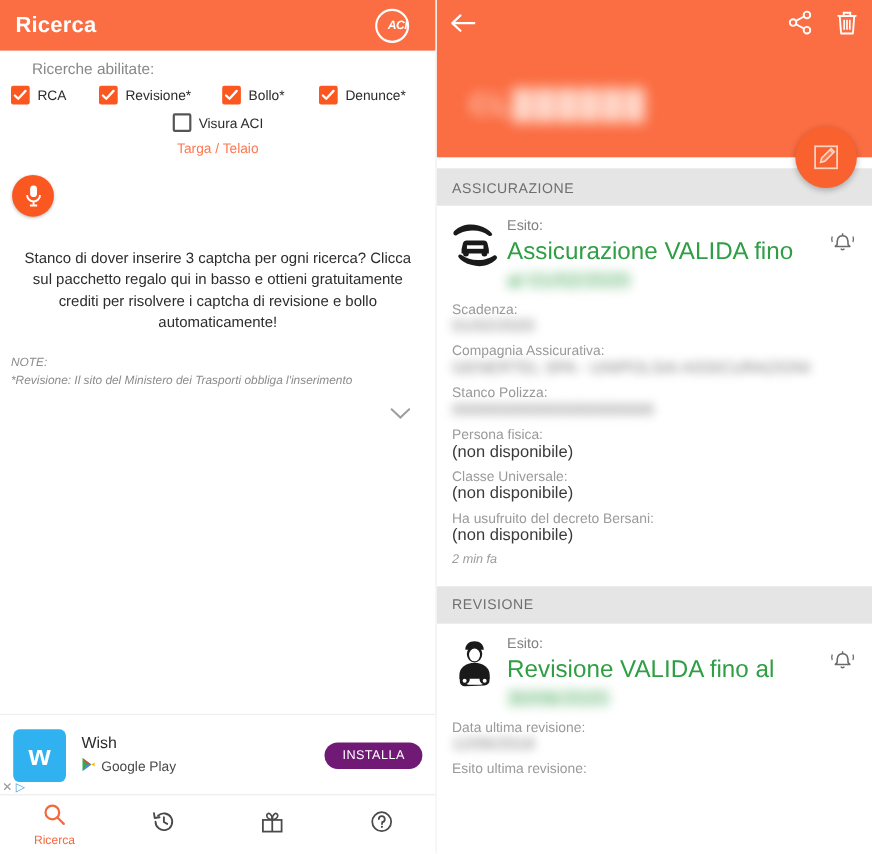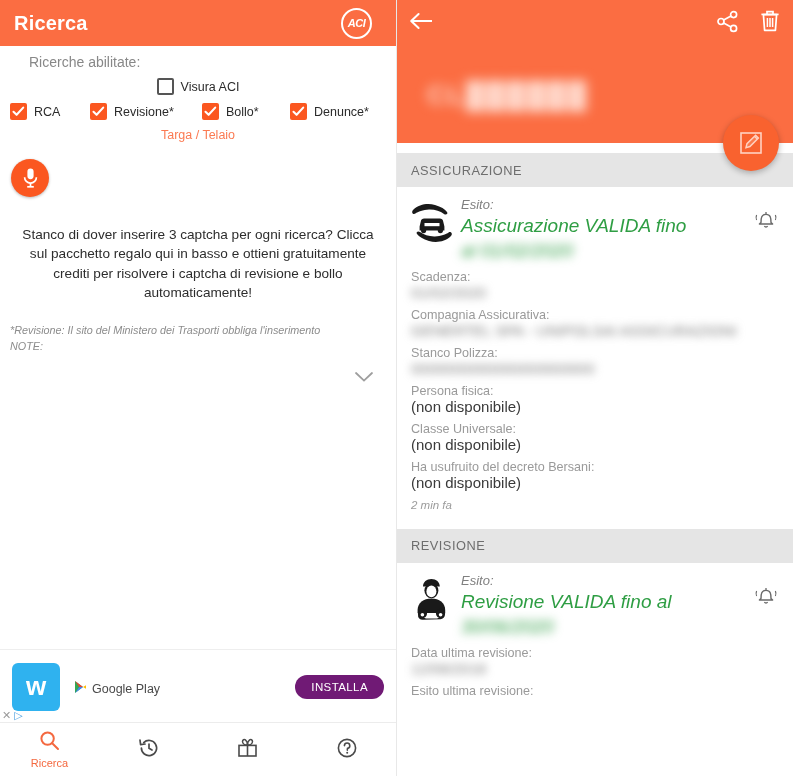--- a/index.html
+++ b/index.html
@@ -29,21 +29,21 @@
     padding: 0 14px;
     box-sizing: border-box;
   }
   .l-appbar-title {
     color: #ffffff; font-size: 20px; font-weight: bold;
     letter-spacing: .2px; flex: 1;
   }
   .aci-logo {
     width: 27px; height: 27px; border-radius: 50%;
     border: 2px solid #ffffff;
-    display: flex; align-items: center; justify-content: center;
+    display: flex; align-items: center; justify-content: flex-end;
     margin-right: 10px;
     position: relative;
   }
   .aci-logo span {
     color: #ffffff; font-size: 11px; font-weight: bold;
     font-style: italic; letter-spacing: -.5px; line-height: 1;
   }
 
   .filters { padding: 8px 10px 0 10px; }
   .filters-label { font-size: 14px; color: #888; margin-bottom: 8px; margin-left: 19px; }
@@ -197,24 +197,24 @@
   }
   .sec-header {
     background: #e5e5e5; height: 34px;
     display: flex; align-items: center;
     padding: 0 14px; margin-top: 10px;
     font-size: 12.8px; color: #6e6e6e; letter-spacing: .5px;
   }
   .card { padding: 10px 14px 8px 14px; position: relative; }
   .card-top { display: flex; align-items: flex-start; }
   .card-ico { width: 44px; flex: none; padding-top: 4px; }
-  .card-main { flex: 1; margin-left: 6px; font-style: italic; }
+  .card-main { flex: 1; margin-left: 6px; }
   .esito-label { font-size: 13px; color: #808080; line-height: 1.25; }
   .esito-value {
-    font-size: 19px; color: #2f9e44; line-height: 1.3;
+    font-size: 22px; color: #2f9e44; line-height: 1.3;
     margin-top: 1px;
   }
   .esito-blur {
     font-size: 18.5px; color: #2f9e44; line-height: 1.3;
     filter: blur(5px); user-select: none;
   }
   .bell { width: 34px; flex: none; padding-top: 8px; text-align: right; cursor: pointer; }
 
   .field-label { font-size: 12.6px; color: #9a9a9a; margin-top: 7px; }
   .field-value { font-size: 15px; color: #3a3a3a; }
@@ -234,27 +234,20 @@
 
     <div class="l-appbar">
       <div class="l-appbar-title">Ricerca</div>
       <div class="aci-logo">
         <span>ACI</span>
       </div>
     </div>
 
     <div class="filters">
       <div class="filters-label">Ricerche abilitate:</div>
-
-      <div class="cb-row center">
-        <div class="cb-item">
-          <div class="cbox unchecked"></div>
-          <div class="cb-text">Visura ACI</div>
-        </div>
-      </div>
 
       <div class="cb-row">
         <div class="cb-item pad1">
           <div class="cbox">
             <svg width="13" height="13" viewBox="0 0 13 13">
                 <path d="M1.5 6.8 L4.6 9.8 L11.2 2.6" stroke="#fff" stroke-width="2.1" fill="none" stroke-linecap="round" stroke-linejoin="round"></path>
               </svg>
           </div>
           <div class="cb-text">RCA</div>
         </div>
@@ -276,55 +269,63 @@
         </div>
         <div class="cb-item">
           <div class="cbox">
             <svg width="13" height="13" viewBox="0 0 13 13">
                 <path d="M1.5 6.8 L4.6 9.8 L11.2 2.6" stroke="#fff" stroke-width="2.1" fill="none" stroke-linecap="round" stroke-linejoin="round"></path>
               </svg>
           </div>
           <div class="cb-text">Denunce*</div>
         </div>
       </div>
+
+      <div class="cb-row center">
+        <div class="cb-item">
+          <div class="cbox unchecked"></div>
+          <div class="cb-text">Visura ACI</div>
+        </div>
+      </div>
     </div>
 
     <div class="targa-link">Targa / Telaio</div>
 
     <div class="search-row">
       <div class="mic-btn">
         <svg width="17" height="22" viewBox="0 0 17 22">
           <rect x="5.4" y="1.6" width="6.2" height="10.6" rx="3.1" fill="#fff"></rect>
           <path d="M2.6 10.2 a5.9 5.9 0 0 0 11.8 0" stroke="#fff" stroke-width="1.7" fill="none"></path>
           <line x1="8.5" y1="16.1" x2="8.5" y2="19.6" stroke="#fff" stroke-width="1.7"></line>
           <line x1="5.2" y1="19.8" x2="11.8" y2="19.8" stroke="#fff" stroke-width="1.7"></line>
         </svg>
       </div>
     </div>
 
     <div class="promo">Stanco di dover inserire 3 captcha per ogni ricerca? Clicca sul pacchetto regalo qui in basso e ottieni gratuitamente crediti per risolvere i captcha di revisione e bollo automaticamente!</div>
 
     <div class="note-block">
+      <div>NOTE:</div>
       <div>*Revisione: Il sito del Ministero dei Trasporti obbliga l'inserimento</div>
-      <div>NOTE:</div>
     </div>
 
     <div class="chevron-row">
       <span>
         <svg width="20" height="12" viewBox="0 0 20 12">
             <path d="M2 2 L10 9.6 L18 2" stroke="#9e9e9e" stroke-width="1.8" fill="none" stroke-linecap="round"></path>
           </svg>
       </span>
     </div>
 
     <div class="ad-banner">
       <div class="ad-icon">
         <span>w</span>
       </div>
       <div class="ad-text">
+        <div class="ad-title">Wish</div>
         <div class="ad-sub">
           <span>
             <svg width="13" height="14" viewBox="0 0 13 14">
               <path d="M1 1 L9 7 L1 13 Z" fill="#34a853"></path>
               <path d="M1 1 L9 7 L5.2 7 Z" fill="#ea4335"></path>
               <path d="M1 13 L9 7 L5.2 7 Z" fill="#4285f4"></path>
               <path d="M9 7 L12 5.2 L12 8.8 Z" fill="#fbbc04"></path>
             </svg>
           </span>
           <span>Google Play</span>

